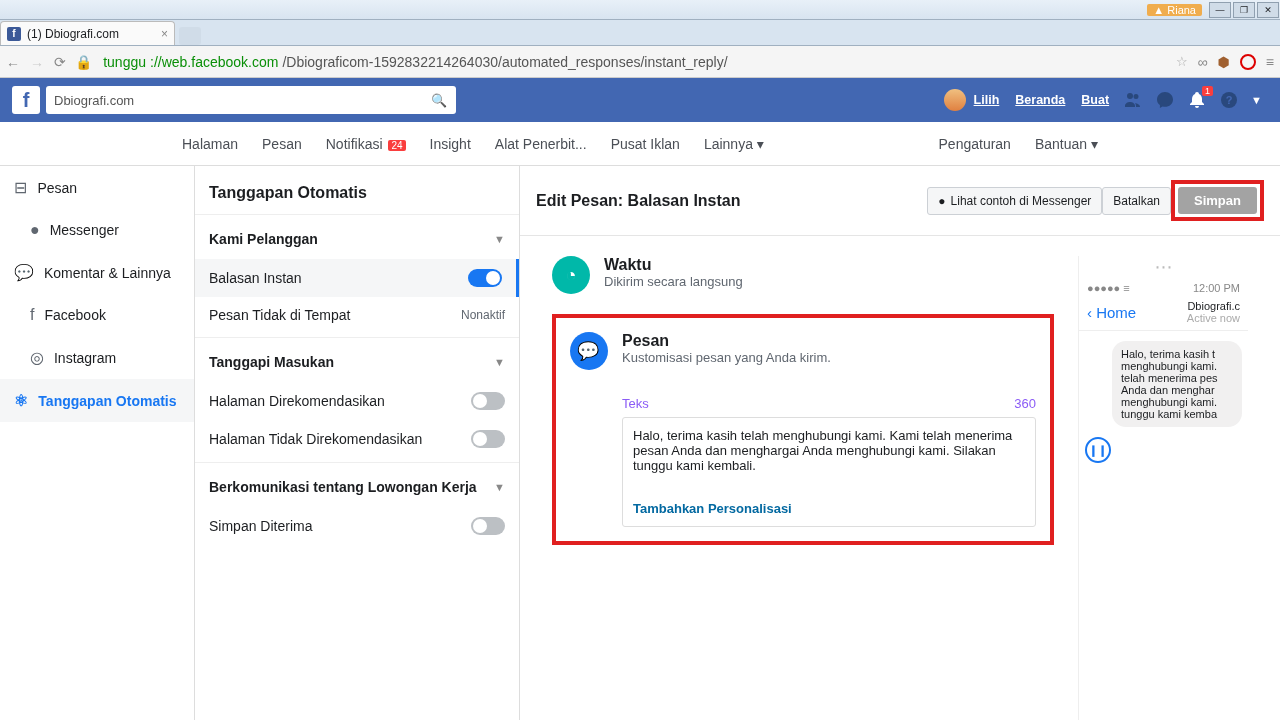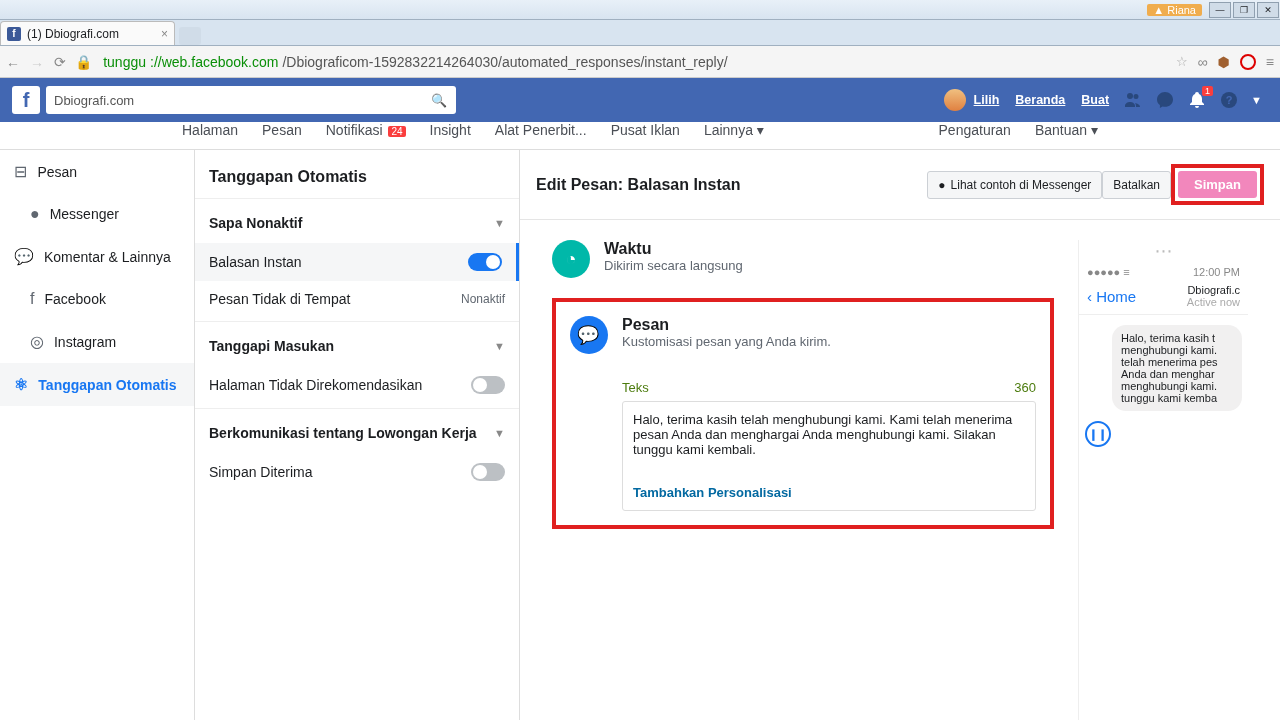--- a/index.html
+++ b/index.html
@@ -34,21 +34,21 @@
 .fb-search { background:#fff; height:28px; width:410px; margin-left:6px; border-radius:3px; display:flex; align-items:center; padding:0 8px; color:#555; }
 .fb-search .mag { margin-left:auto; color:#888; }
 .fb-header .spacer { flex:1; }
 .fb-header .fb-link { color:#fff; font-size:12.5px; font-weight:bold; padding:0 8px;text-decoration:underline; }
 .fb-header .fb-ico { color:#29487d; font-size:18px; margin:0 6px; position:relative; }
 .fb-header .avatar { width:22px; height:22px; border-radius:50%; background:linear-gradient(#f0c080,#e08040); }
 .notif-globe { color:#fff; }
 .notif-badge { position:absolute; top:-4px; right:-6px; background:#fa3e3e; color:#fff; font-size:9px; padding:0 3px; border-radius:2px; }
 
 
-.fb-nav { height:28px; border-bottom:1px solid #ddd; display:flex; align-items:flex-start; padding:0 170px 0 170px; }
+.fb-nav { height:44px; border-bottom:1px solid #ddd; display:flex; align-items:center; padding:0 170px 0 170px; }
 .fb-nav .item { padding:0 12px; font-size:14px; color:#4b4f56; cursor:pointer; position:relative; }
 .fb-nav .badge { background:#fa3e3e; color:#fff; font-size:10px; padding:0 3px; border-radius:2px; margin-left:2px; }
 .fb-nav .right { margin-left:auto; display:flex; }
 
 
 .page-wrap { display:flex; height:590px; }
 .left-col { width:195px; border-right:1px solid #ddd; }
 .left-item { padding:12px 14px; font-size:14px; color:#1c1e21; display:flex; align-items:center; gap:10px; cursor:pointer; }
 .left-item.sub { padding-left:30px; }
 .left-item.active { background:#f5f6f7; color:#1877f2; font-weight:600; }
@@ -65,30 +65,30 @@
 .toggle { width:34px; height:18px; border-radius:9px; position:relative; }
 .toggle::after { content:''; position:absolute; width:14px; height:14px; background:#fff; border-radius:50%; top:2px; }
 .toggle.on { background:#1877f2; } .toggle.on::after { right:2px; }
 .toggle.off { background:#bcc0c4; } .toggle.off::after { left:2px; }
 .divider { border-top:1px solid #eee; margin:4px 0; }
 
 .main-col { flex:1; display:flex; flex-direction:column; }
 .main-header { padding:14px 16px; display:flex; align-items:center; border-bottom:1px solid #e5e5e5; gap:0; }
 .main-header h2 { font-size:16px; font-weight:bold; flex:1; }
 .btn-outline { border:1px solid #ccd0d5; background:#f5f6f7; padding:6px 10px; border-radius:3px; font-size:12px; display:flex; align-items:center; gap:5px; cursor:pointer; }
-.btn-primary { background:#ec4899; color:#fff; padding:6px 16px; border-radius:3px; font-size:13px; font-weight:bold; cursor:pointer; }
+.btn-primary { background:#737373; color:#fff; padding:6px 16px; border-radius:3px; font-size:13px; font-weight:bold; cursor:pointer; }
 .red-box { border:4px solid #e02020; padding:3px; }
 .main-body { flex:1; padding:20px 32px; display:flex; gap:24px; overflow:auto; }
 .editor { flex:1; }
 .section-row { display:flex; gap:14px; margin-bottom:20px; }
 .circle-ico { width:38px; height:38px; border-radius:50%; display:flex; align-items:center; justify-content:center; color:#fff; font-size:18px; }
 .section-title { font-size:16px; font-weight:bold; }
 .section-sub { font-size:13px; color:#606770; }
 .msg-box { border:4px solid #e02020; padding:14px; }
-.text-head { display:flex; justify-content:space-between; padding:6px 0; font-size:13px; color:#4d7c0f; margin-left:52px;align-items:center; }
+.text-head { display:flex; justify-content:space-between; padding:6px 0; font-size:13px; color:#8b5cf6; margin-left:52px;align-items:center; }
 .textarea { margin-left:52px; border:1px solid #ddd; border-radius:3px; padding:10px; font-size:13px; color:#1c1e21; min-height:110px; display:flex; flex-direction:column; }
 .textarea .link { color:#0369a1; font-weight:600; margin-top:auto; padding-top:16px; cursor:pointer; }
 .preview { width:170px; background:#fff; border-left:1px solid #eee; font-size:11px; }
 .preview .dots { text-align:center; color:#bbb; font-size:18px; }
 .preview .phead { display:flex; justify-content:space-between; padding:4px 8px; color:#888; }
 .preview .phead2 { display:flex; justify-content:space-between; align-items:center; padding:2px 8px 6px; border-bottom:1px solid #eee; }
 .preview .home { color:#1877f2; font-size:15px; }
 .preview .pname { font-size:11px; text-align:right; }
 .preview .pname .sub { color:#aaa; font-size:11px; }
 .preview .bubble { background:#f1f0f0; border-radius:14px; margin:10px 6px 6px auto; padding:7px 9px; width:130px; font-size:11px; color:#1c1e21; float:right; }
@@ -210,35 +210,39 @@
     <div class="left-item active">
       <span class="ico">⚛</span>
       <span>Tanggapan Otomatis</span>
     </div>
   </div>
 
   <div class="mid-col">
     <div class="mid-title">Tanggapan Otomatis</div>
     <div class="divider"></div>
     <div class="mid-section-head">
-      <span>Sapa Nonaktif</span>
+      <span>Kami Pelanggan</span>
         <span class="chev">▼</span>
     </div>
     <div class="mid-row sel">
       <span>Balasan Instan</span>
       <div class="toggle on"></div>
     </div>
     <div class="mid-row">
       <span>Pesan Tidak di Tempat</span>
         <span class="stat">Nonaktif</span>
     </div>
     <div class="divider"></div>
     <div class="mid-section-head">
       <span>Tanggapi Masukan</span>
         <span class="chev">▼</span>
+    </div>
+    <div class="mid-row">
+      <span>Halaman Direkomendasikan</span>
+      <div class="toggle off"></div>
     </div>
     <div class="mid-row">
       <span>Halaman Tidak Direkomendasikan</span>
       <div class="toggle off"></div>
     </div>
     <div class="divider"></div>
     <div class="mid-section-head">
       <span>Berkomunikasi tentang Lowongan Kerja</span>
         <span class="chev">▼</span>
     </div>

